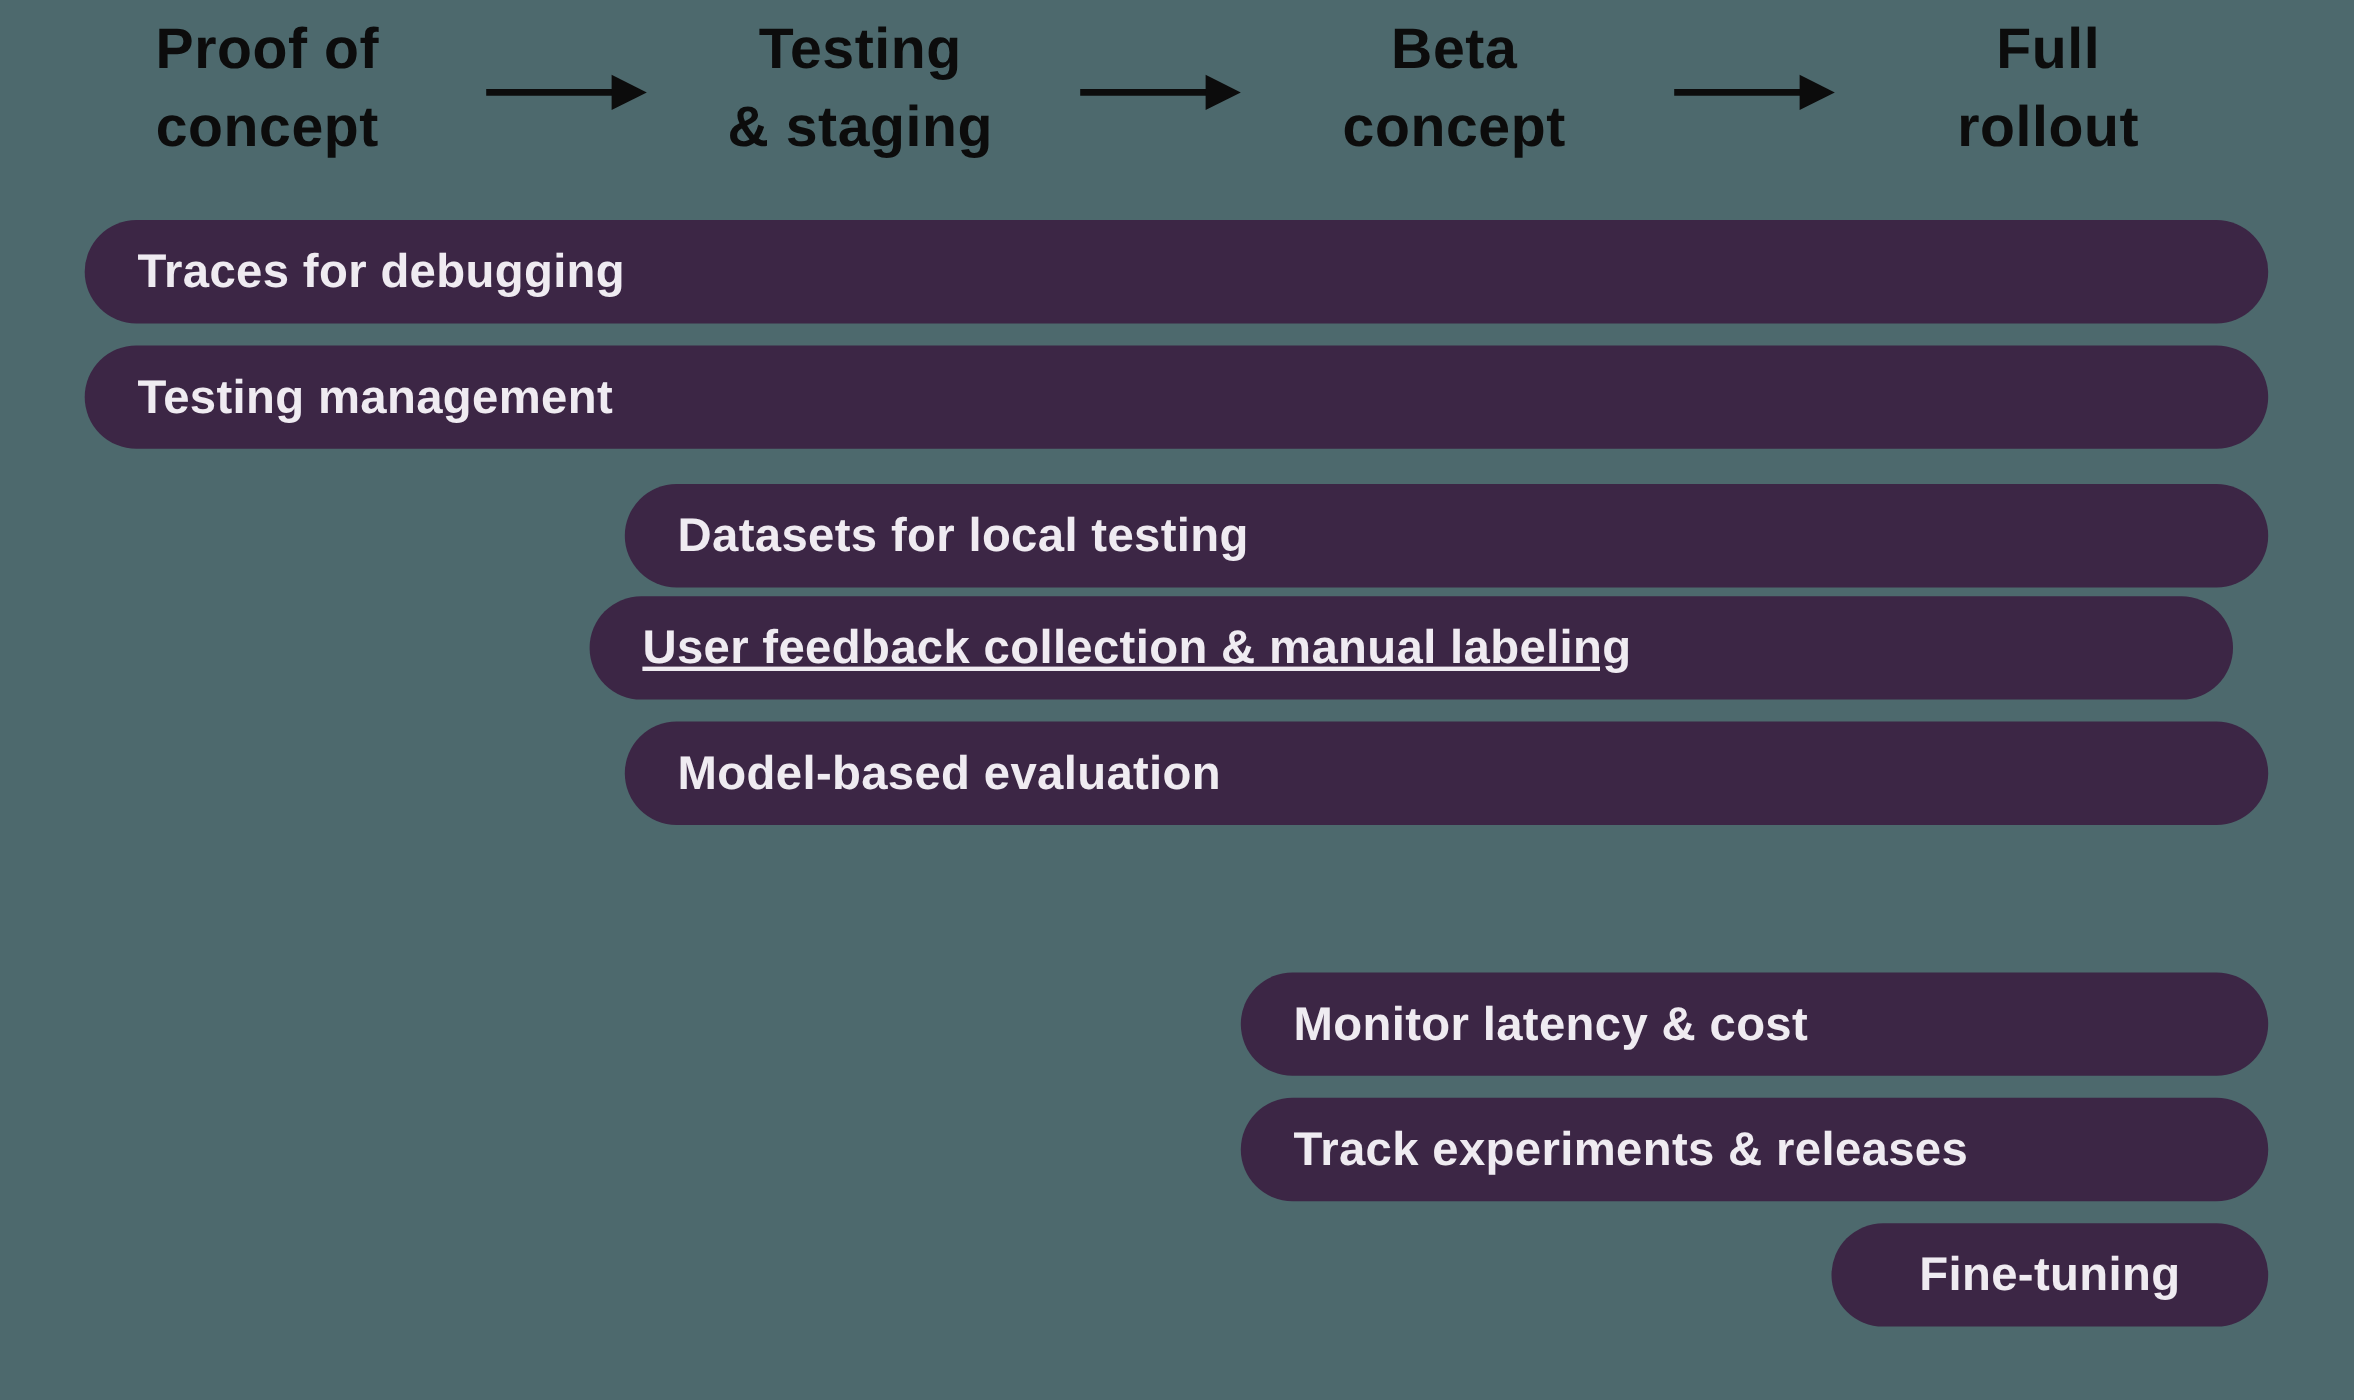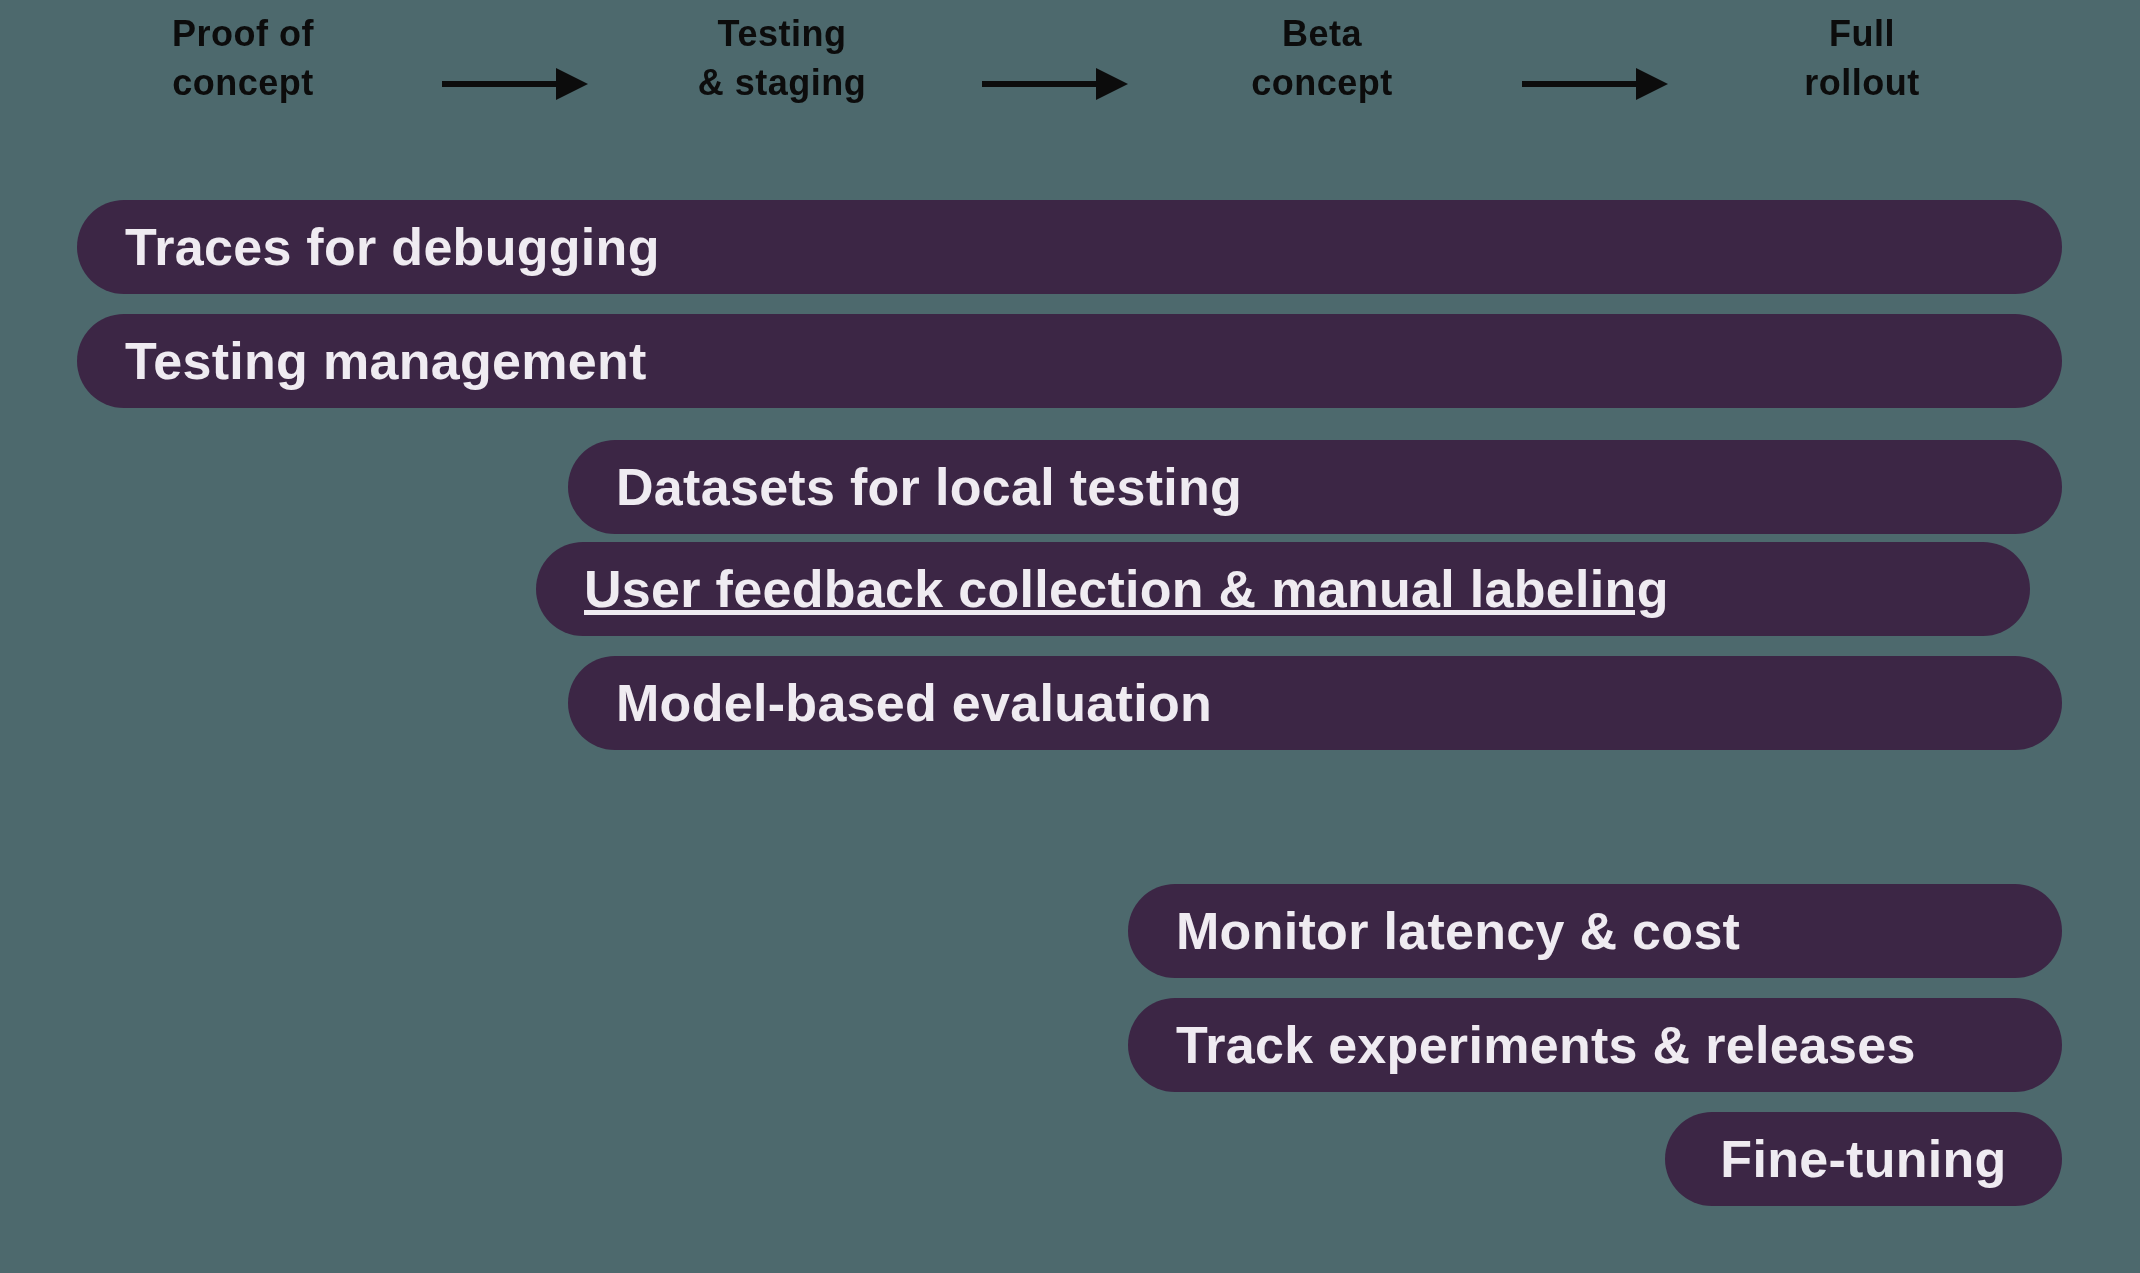--- a/index.html
+++ b/index.html
@@ -10,21 +10,21 @@
     background: #4D696D;
     overflow: hidden;
     font-family: "Liberation Sans", sans-serif;
   }
   .phase {
     position: absolute;
     top: 10px;
     width: 440px;
     text-align: center;
     font-weight: 700;
-    font-size: 36px;
+    font-size: 52px;
     line-height: 1.36;
     color: #0C0C0C;
     white-space: pre-line;
     letter-spacing: 0.5px;
   }
   .phase-1 { left: 23px; }
   .phase-2 { left: 562px; }
   .phase-3 { left: 1102px; }
   .phase-4 { left: 1642px; }
   .arrow {
@@ -38,21 +38,21 @@
   .arrow-3 { left: 1520px; }
   .bar {
     position: absolute;
     height: 94px;
     border-radius: 47px;
     background: #3C2645;
     color: #EFEBF1;
     display: flex;
     align-items: center;
     font-weight: 700;
-    font-size: 52px;
+    font-size: 43px;
     padding: 0 48px;
     box-sizing: border-box;
     white-space: nowrap;
     letter-spacing: 0.3px;
   }
   .bar-center { justify-content: center; }
   .b1 { left: 77px;   top: 200px;  width: 1985px; }
   .b2 { left: 77px;   top: 314px;  width: 1985px; }
   .b3 { left: 568px;  top: 440px;  width: 1494px; }
   .b4 { left: 536px;  top: 542px;  width: 1494px; text-decoration: underline; }

